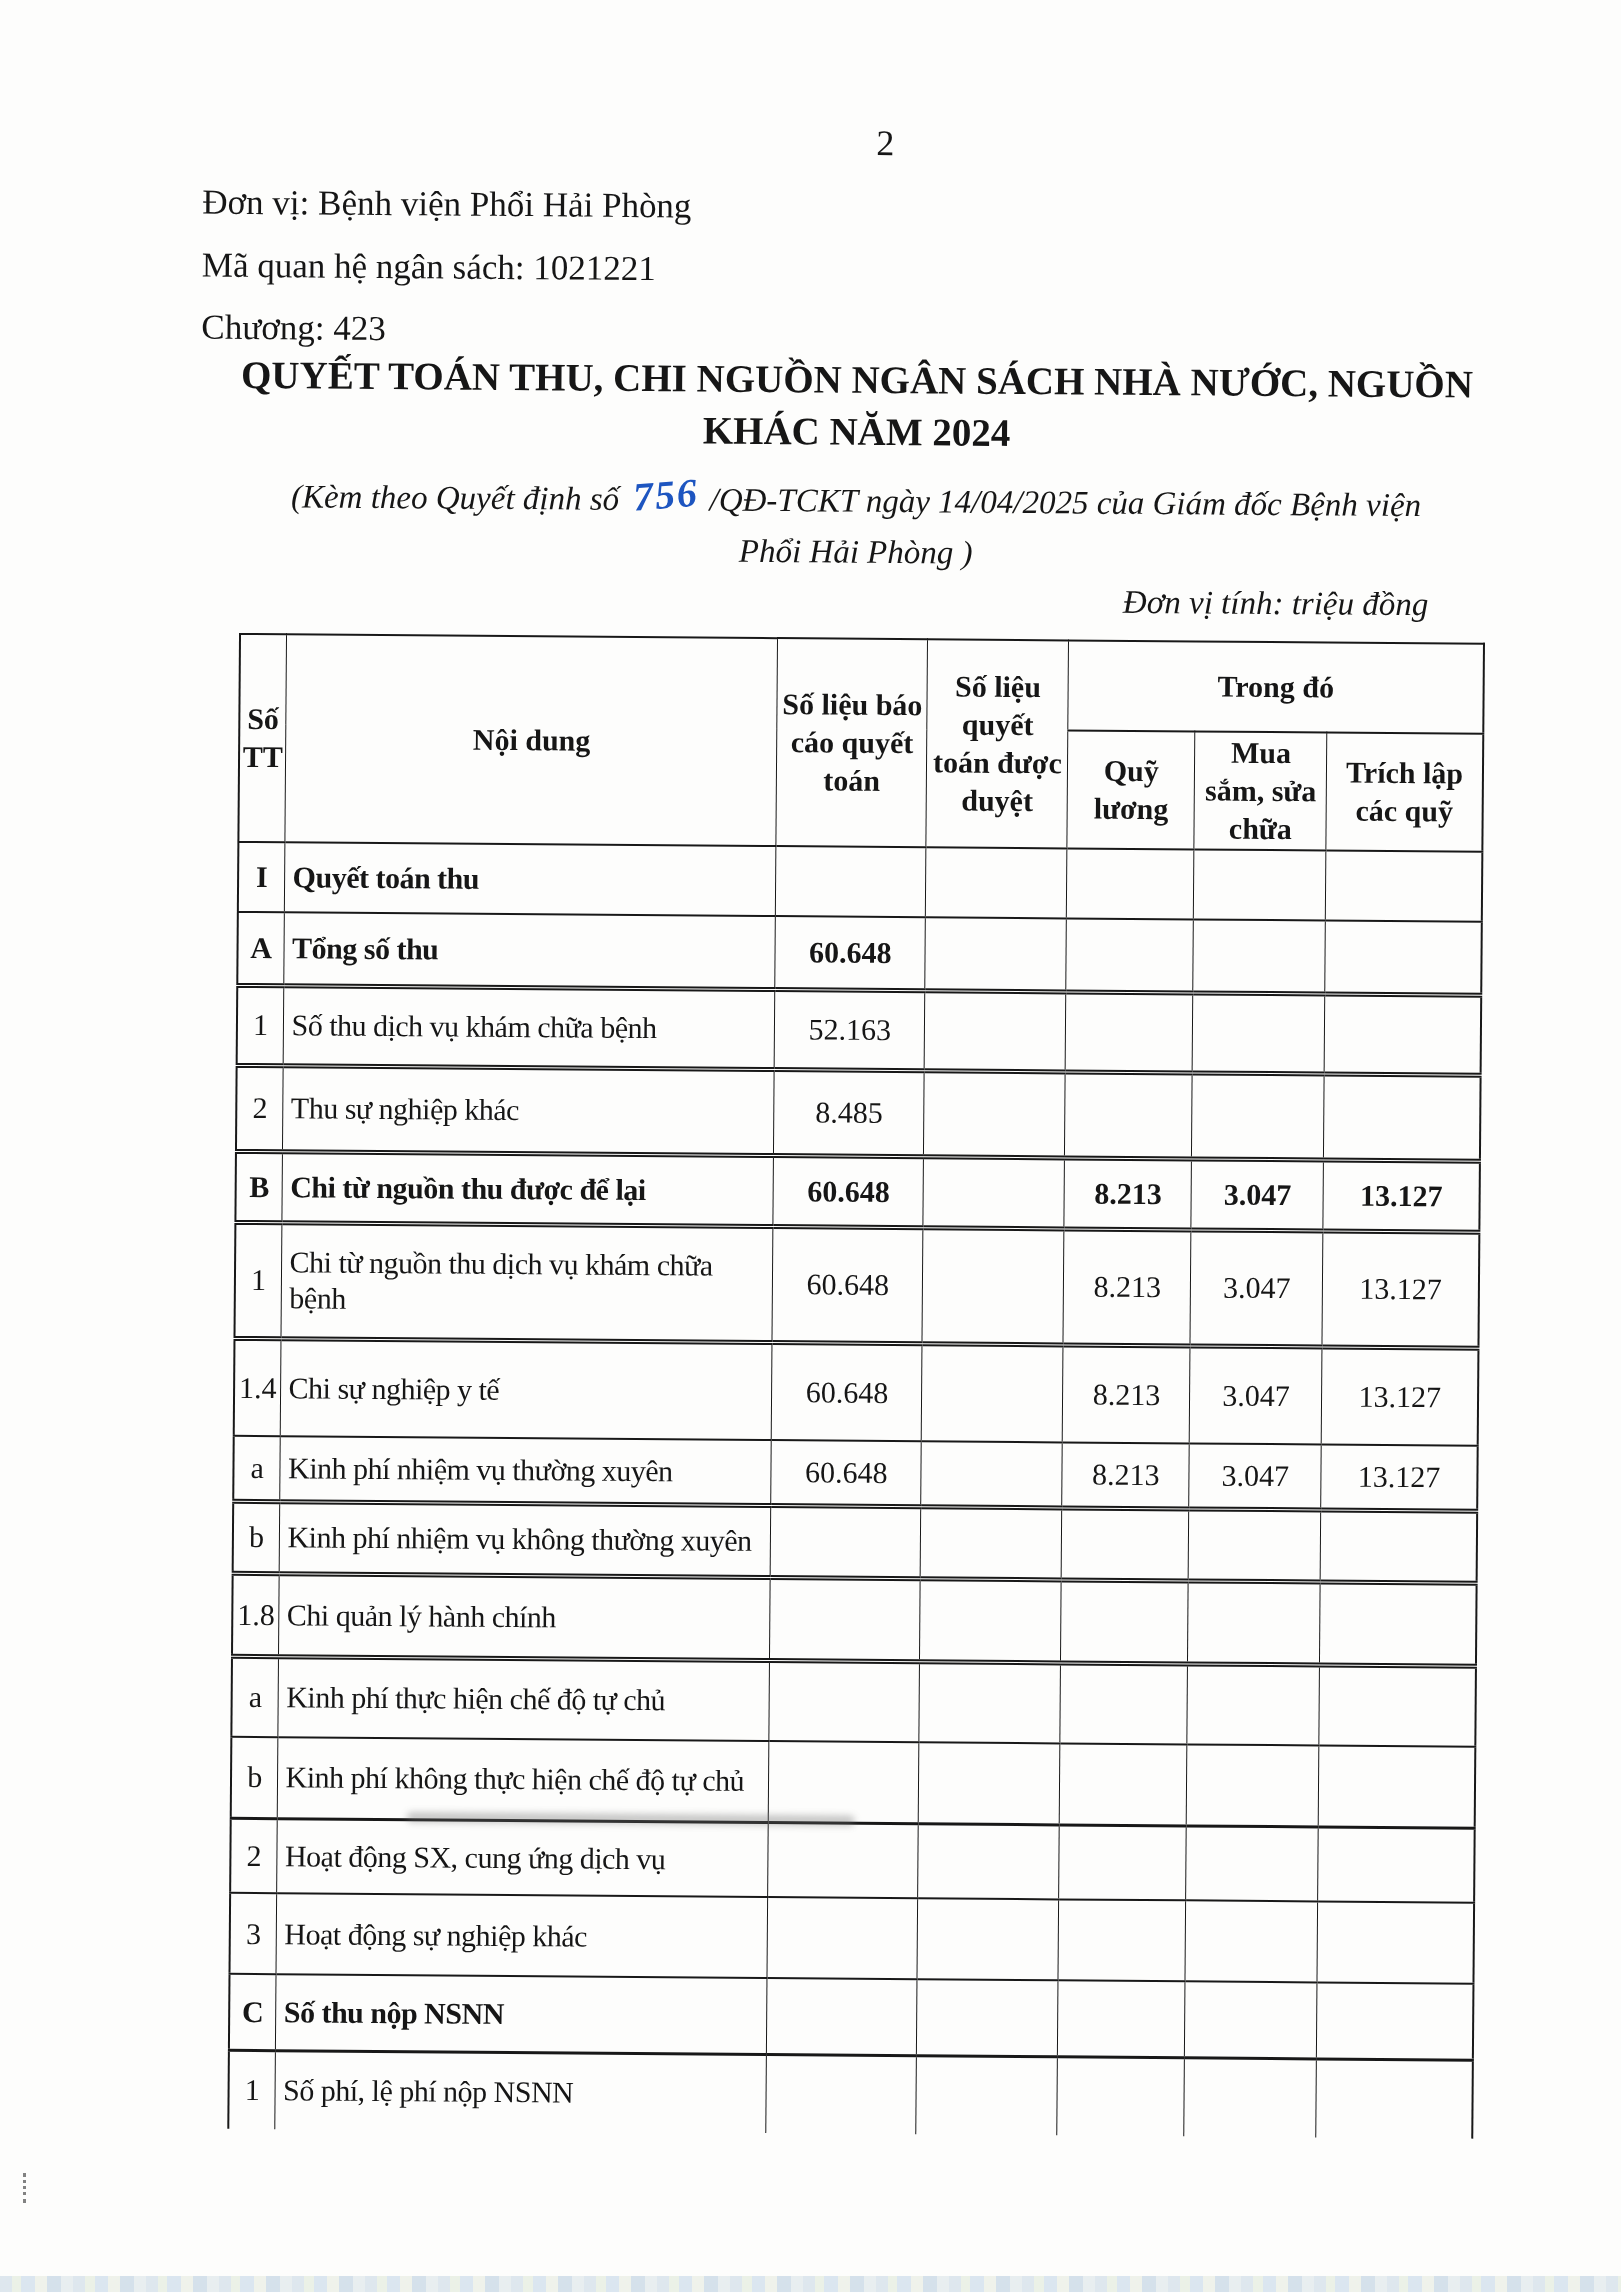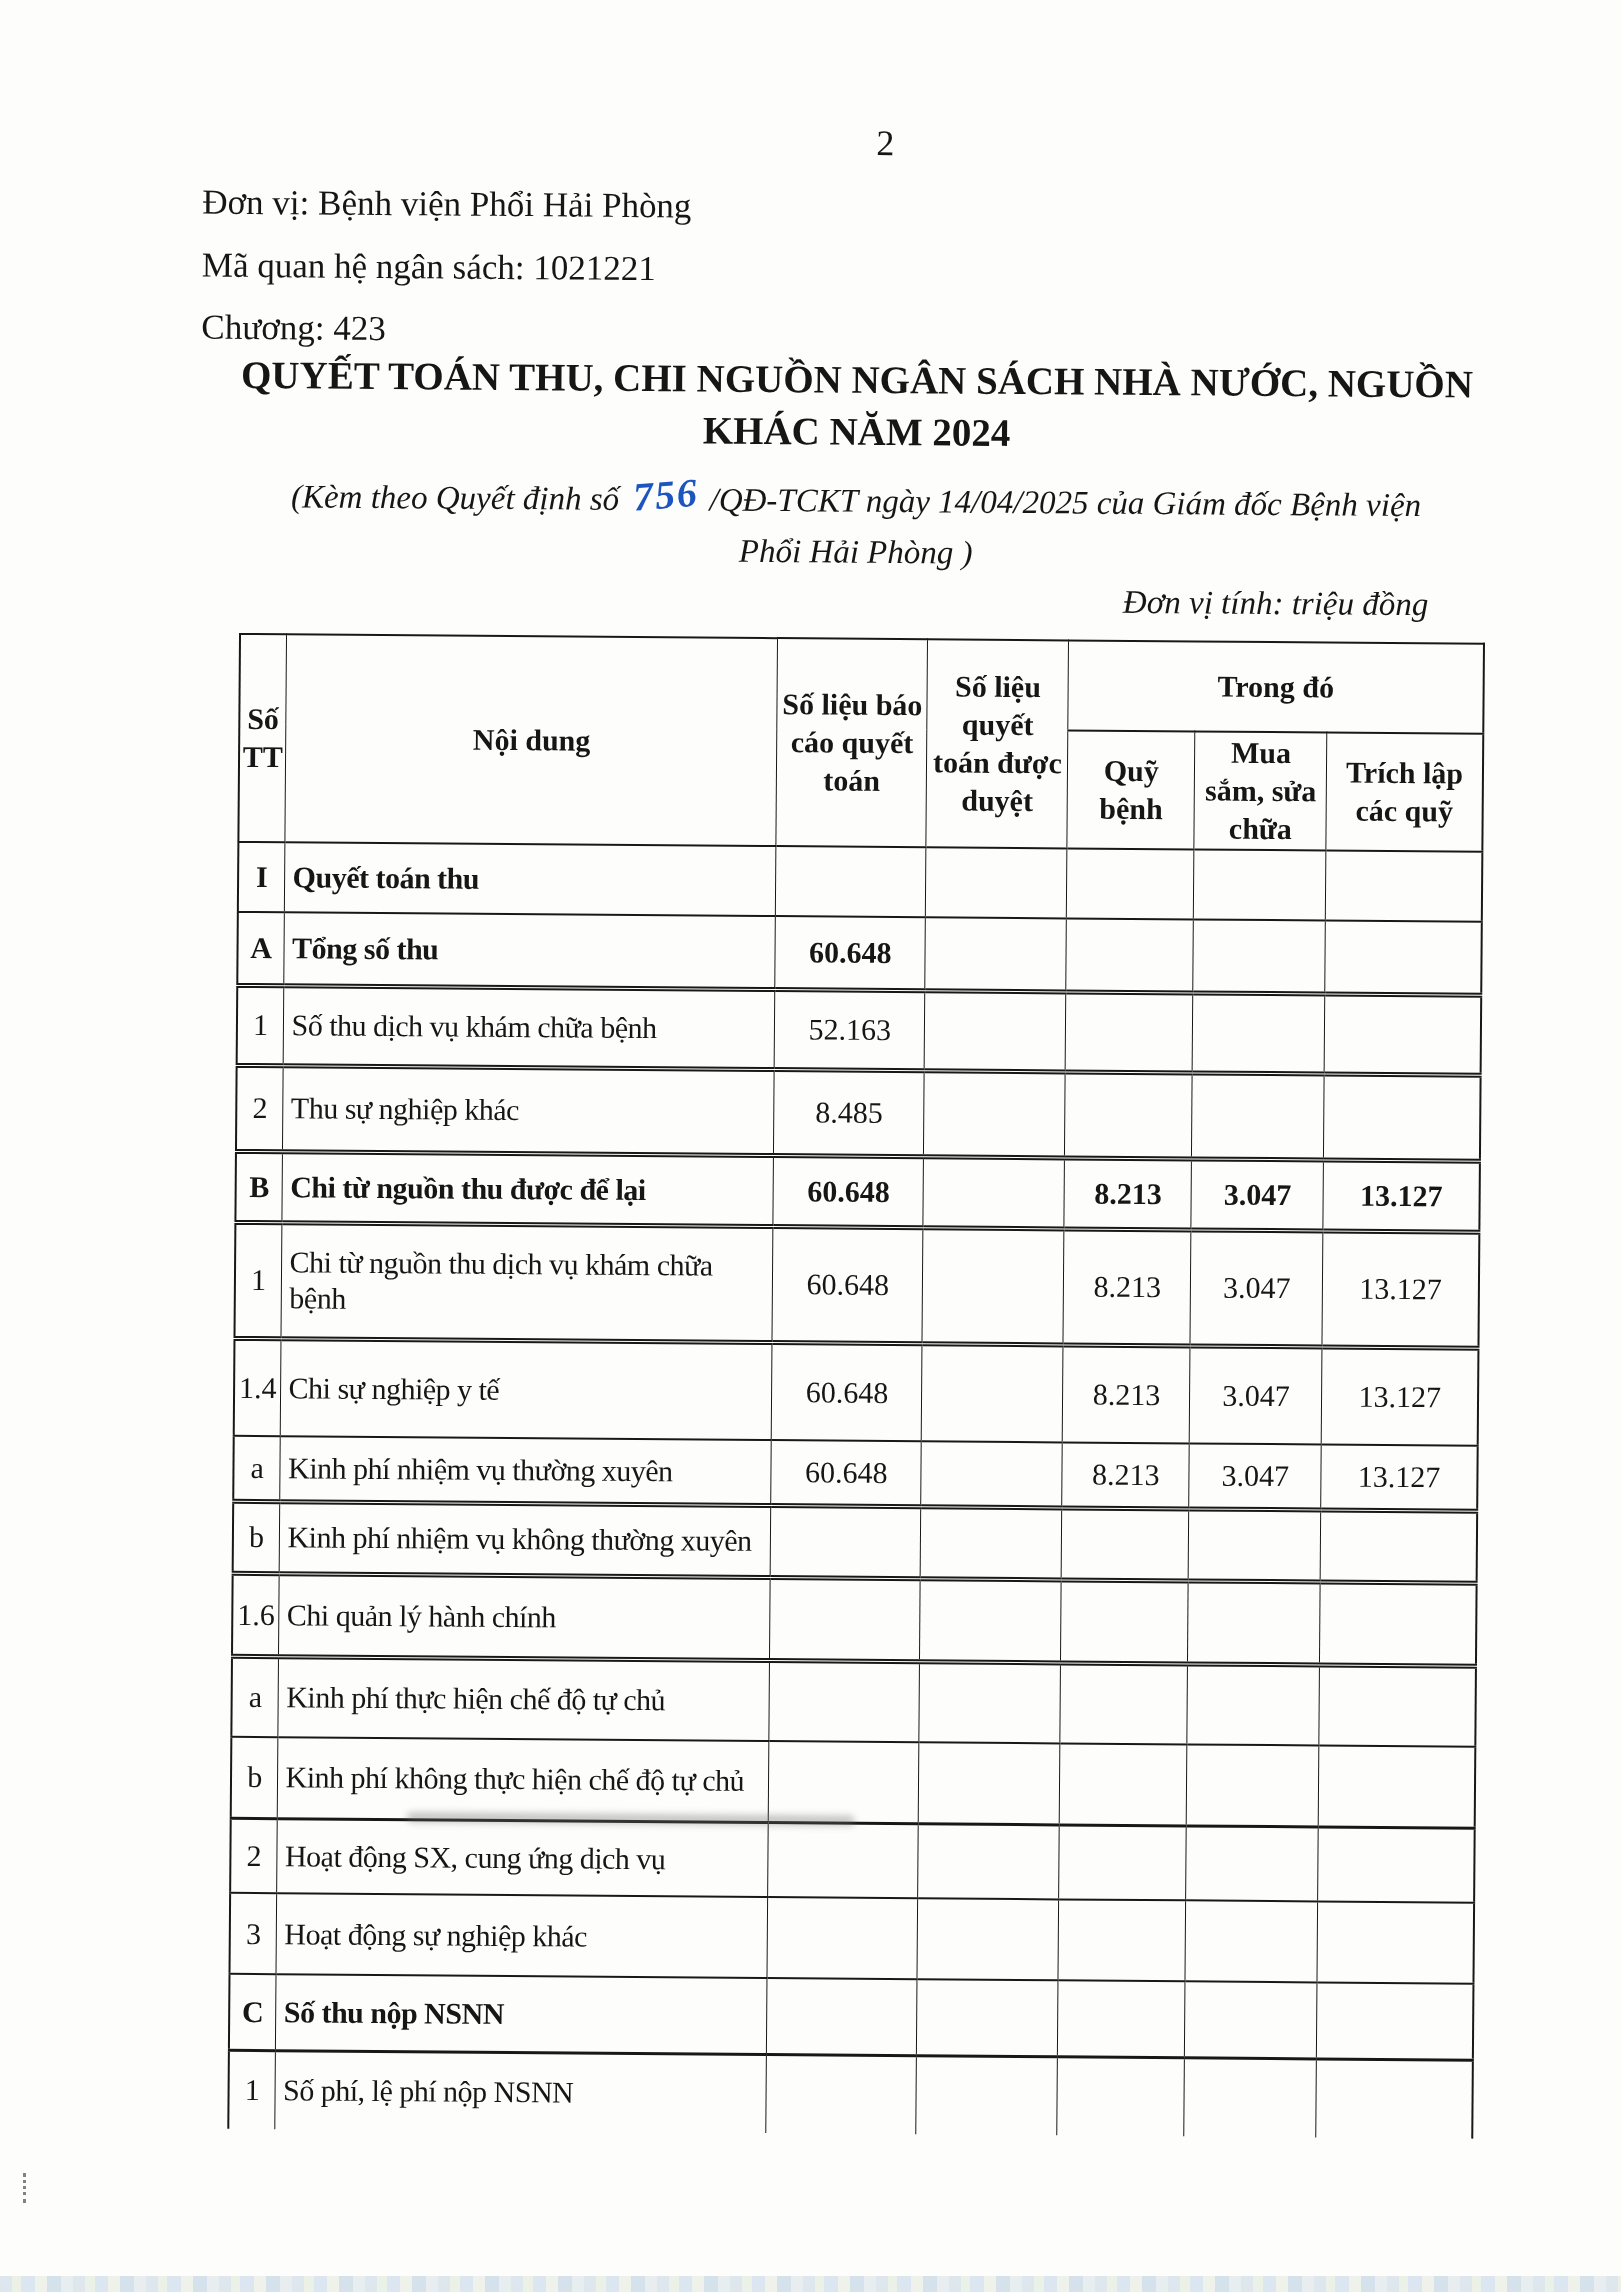--- a/index.html
+++ b/index.html
@@ -93,21 +93,21 @@
       </colgroup>
       <thead>
         <tr class="h1">
           <th rowspan="2">Số TT</th>
           <th rowspan="2">Nội dung</th>
           <th rowspan="2">Số liệu báo cáo quyết toán</th>
           <th rowspan="2">Số liệu quyết toán được duyệt</th>
           <th colspan="3">Trong đó</th>
         </tr>
         <tr class="h2">
-          <th>Quỹ bệnh</th>
+          <th>Quỹ lương</th>
           <th>Mua sắm, sửa chữa</th>
           <th>Trích lập các quỹ</th>
         </tr>
       </thead>
       <tbody>
           <tr class="bold sep-solid" style="height: 70px;">
             <td class="stt">I</td>
             <td class="lbl">Quyết toán thu</td>
             <td class="num"></td>
             <td class="num"></td>
@@ -181,21 +181,21 @@
           <tr class="sep-double" style="height: 72px;">
             <td class="stt">b</td>
             <td class="lbl nowrap">Kinh phí nhiệm vụ không thường xuyên</td>
             <td class="num"></td>
             <td class="num"></td>
             <td class="num"></td>
             <td class="num"></td>
             <td class="num"></td>
           </tr>
           <tr class="sep-double" style="height: 83px;">
-            <td class="stt">1.6</td>
+            <td class="stt">1.8</td>
             <td class="lbl">Chi quản lý hành chính</td>
             <td class="num"></td>
             <td class="num"></td>
             <td class="num"></td>
             <td class="num"></td>
             <td class="num"></td>
           </tr>
           <tr class="sep-double" style="height: 81px;">
             <td class="stt">a</td>
             <td class="lbl">Kinh phí thực hiện chế độ tự chủ</td>

